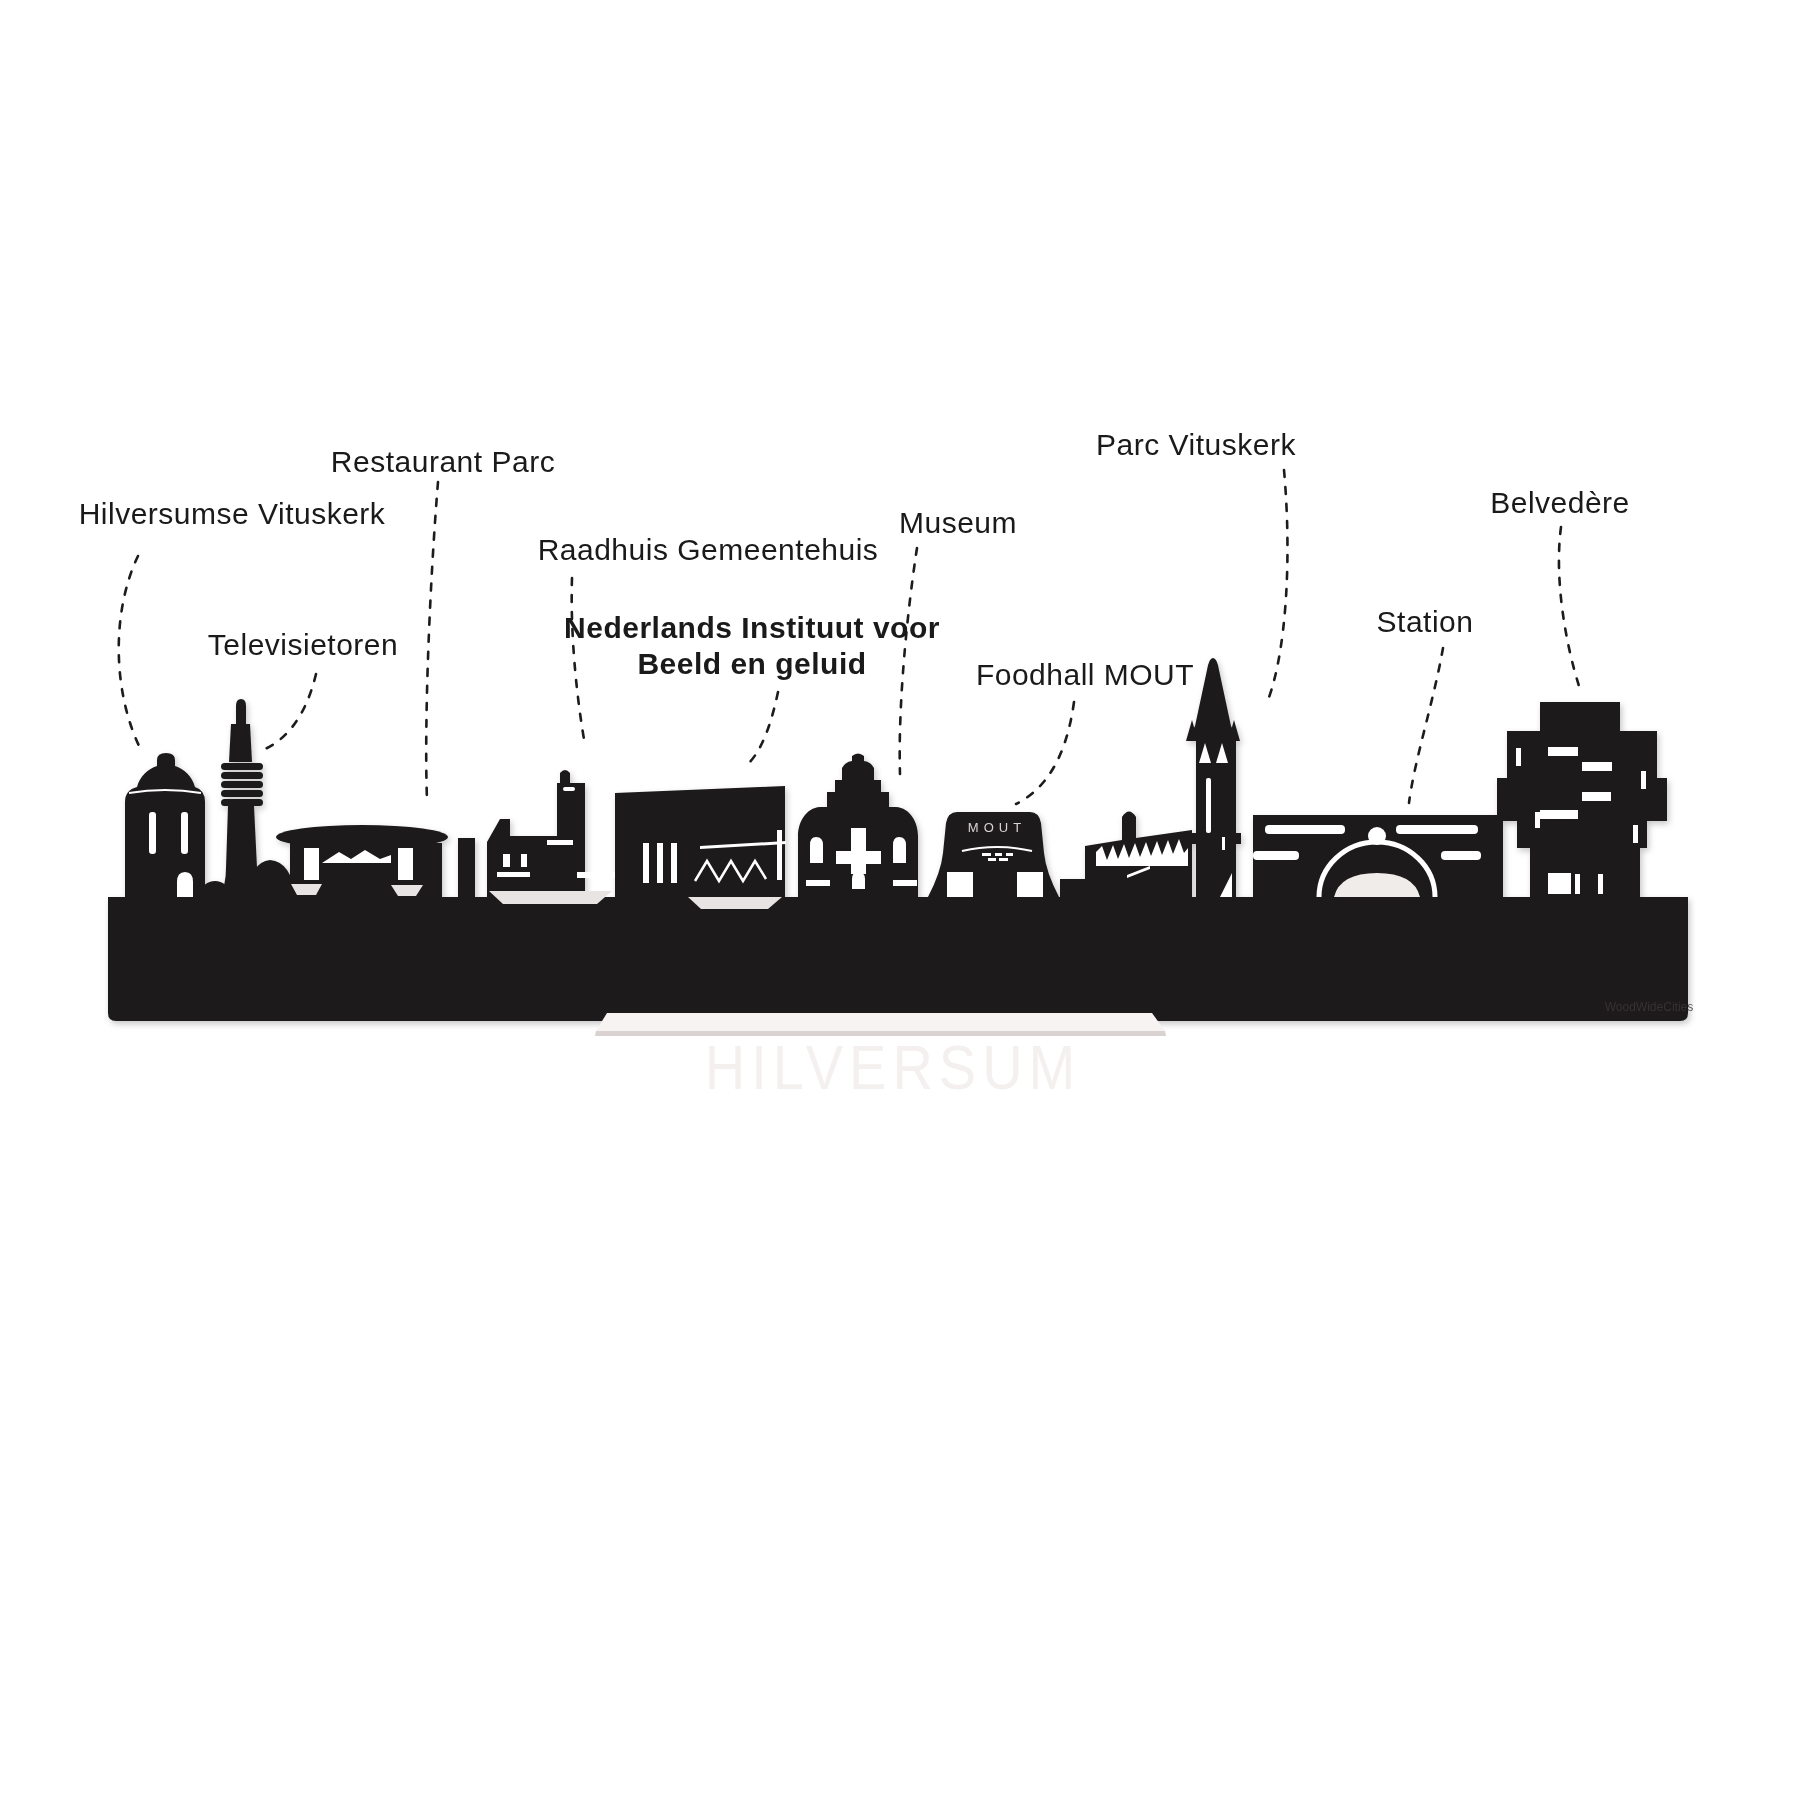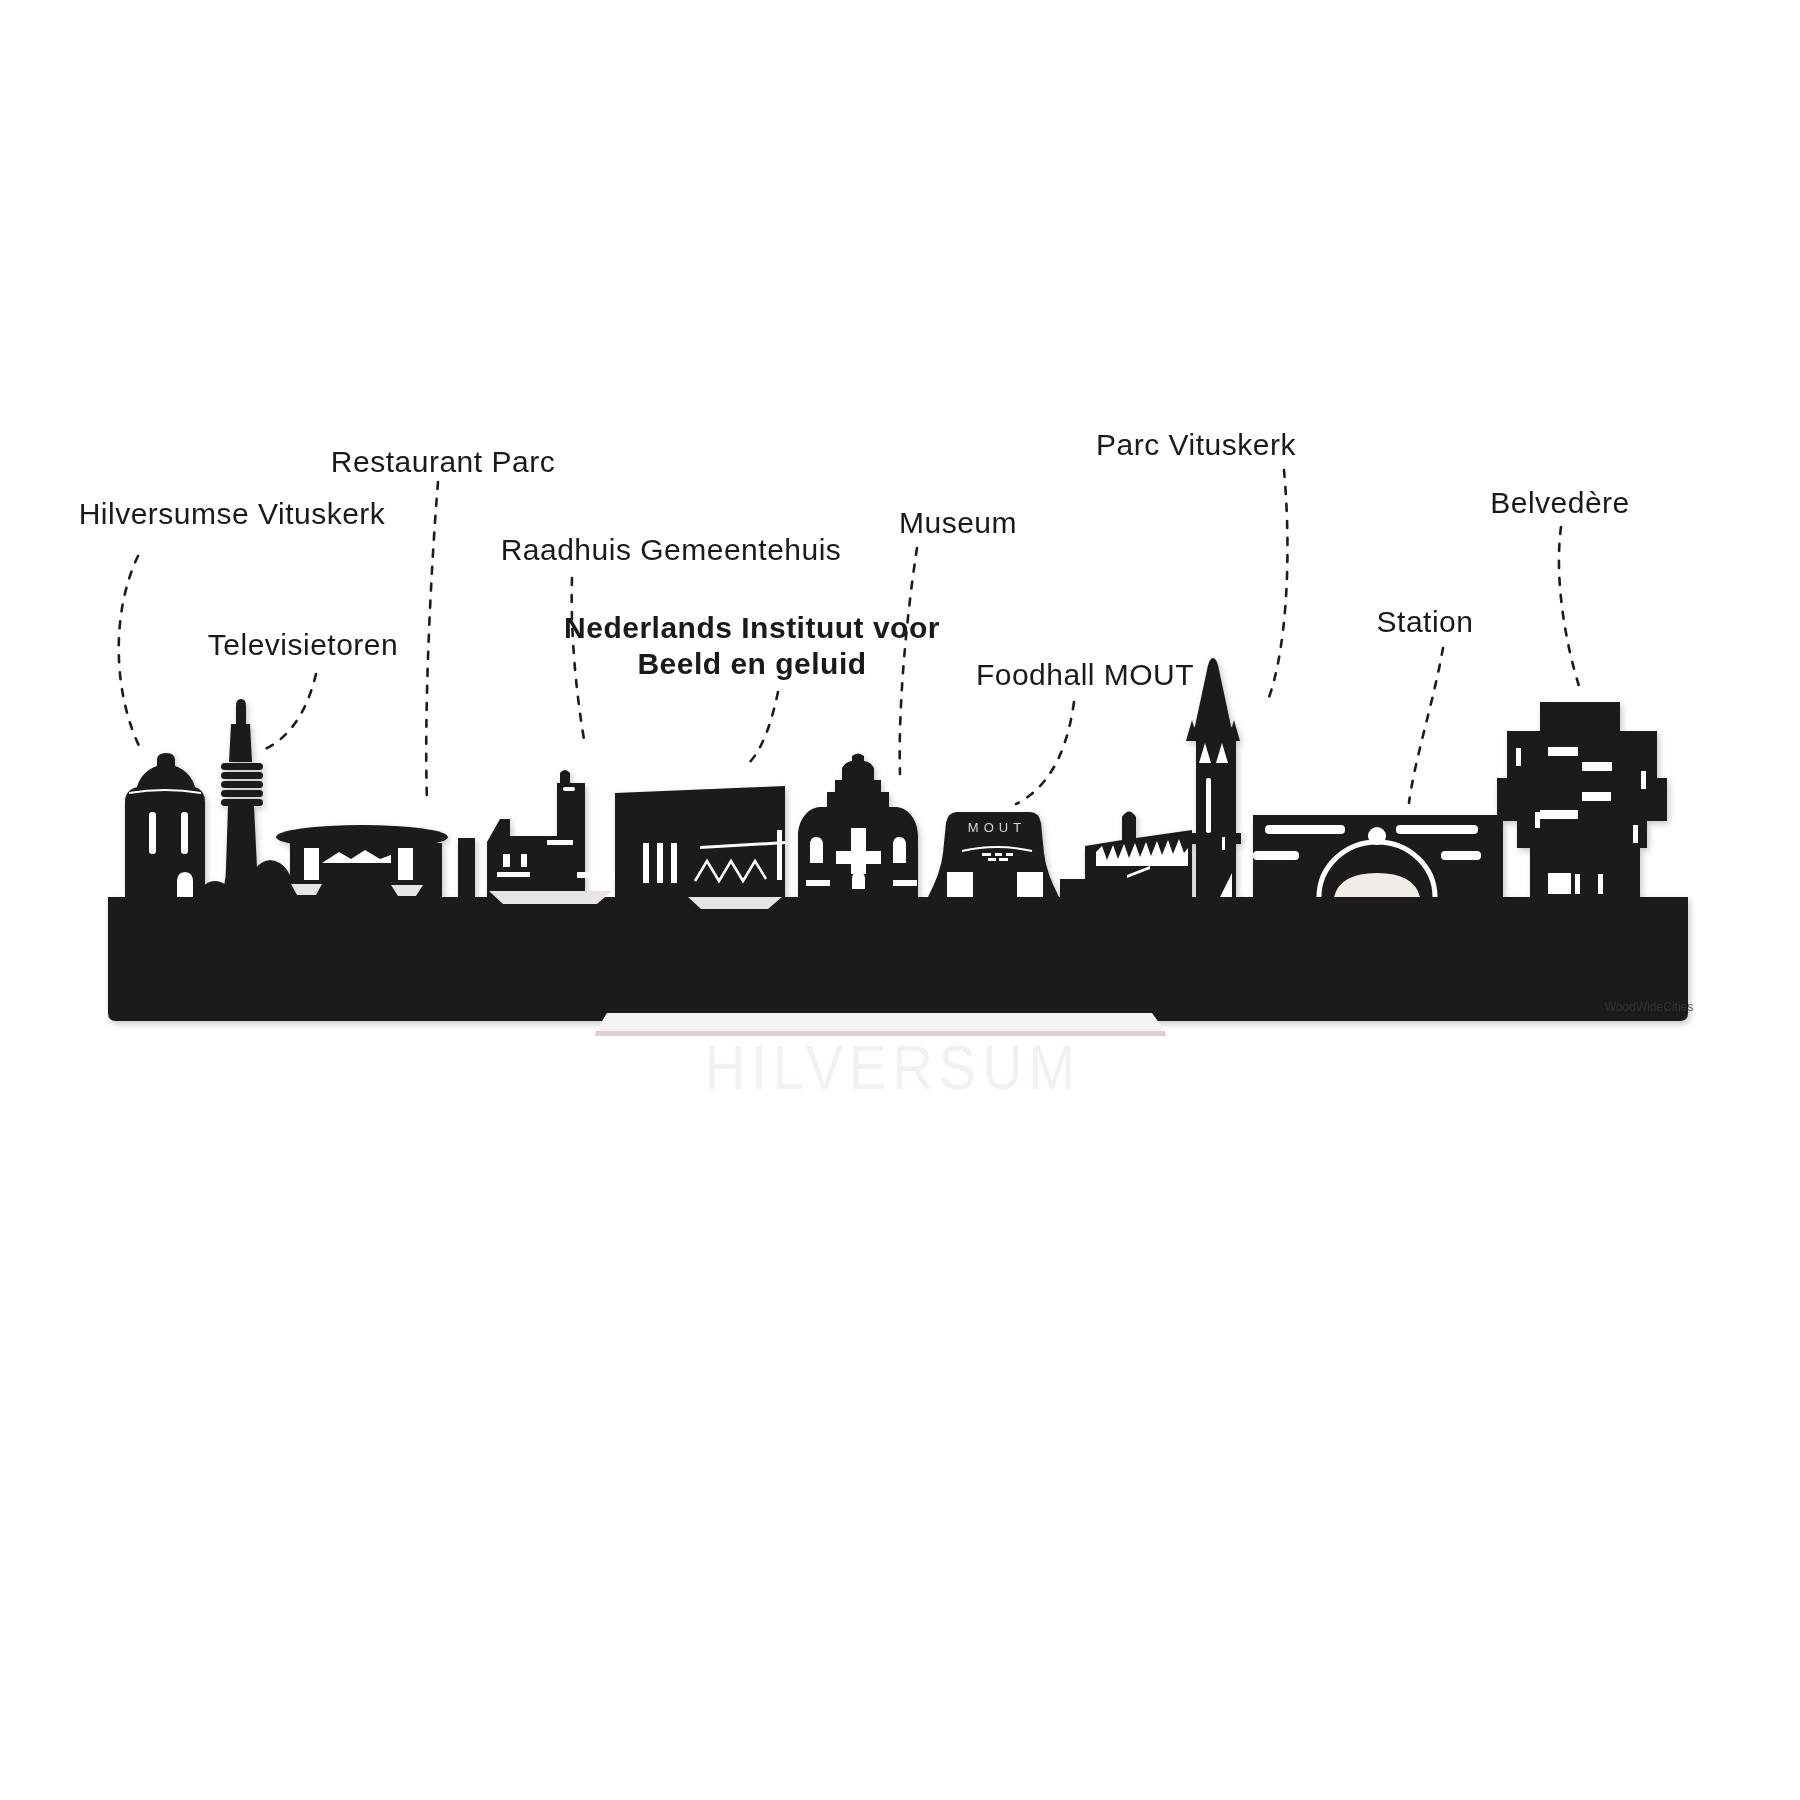--- a/index.html
+++ b/index.html
@@ -179,21 +179,21 @@
 
     <g>
       <polygon points="607,1013 1152,1013 1165,1031 596,1031" fill="#f7f3f2"></polygon>
       <polygon points="596,1031 1165,1031 1166,1036 595,1036" fill="#d9d2d0"></polygon>
     </g>
   </svg>
 
   <div class="label" style="left:232px;top:497px;">Hilversumse Vituskerk</div>
   <div class="label" style="left:443px;top:445px;">Restaurant Parc</div>
   <div class="label" style="left:303px;top:628px;">Televisietoren</div>
-  <div class="label" style="left:671px;top:533px;">Raadhuis Gemeentehuis</div>
+  <div class="label" style="left:708px;top:533px;">Raadhuis Gemeentehuis</div>
   <div class="label two-line" style="left:752px;top:610px;">
     <div>Nederlands Instituut voor</div>
     <div>Beeld en geluid</div>
   </div>
   <div class="label" style="left:958px;top:506px;">Museum</div>
   <div class="label" style="left:1085px;top:658px;">Foodhall MOUT</div>
   <div class="label" style="left:1196px;top:428px;">Parc Vituskerk</div>
   <div class="label" style="left:1425px;top:605px;">Station</div>
   <div class="label" style="left:1560px;top:486px;">Belvedère</div>
 </div>

